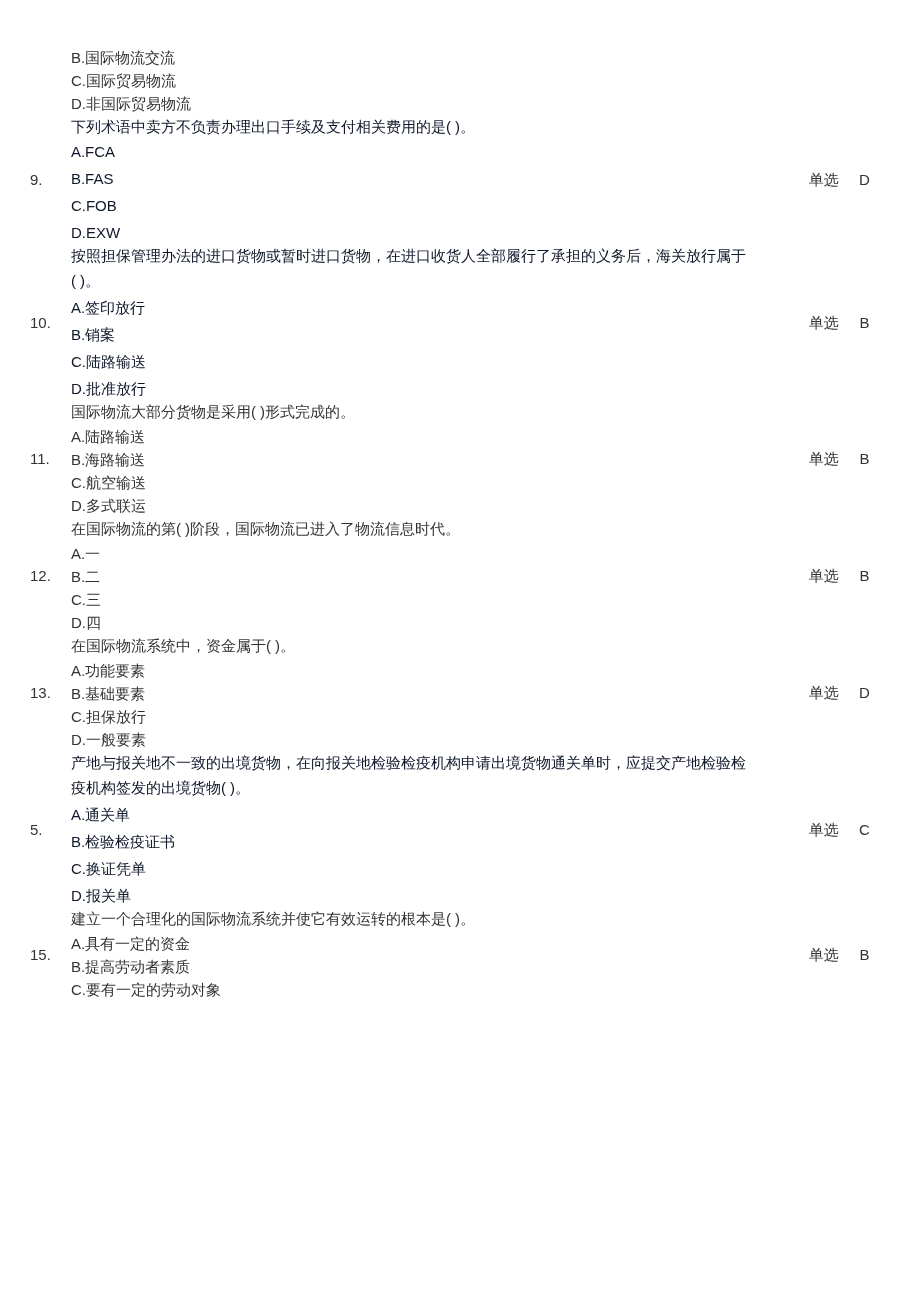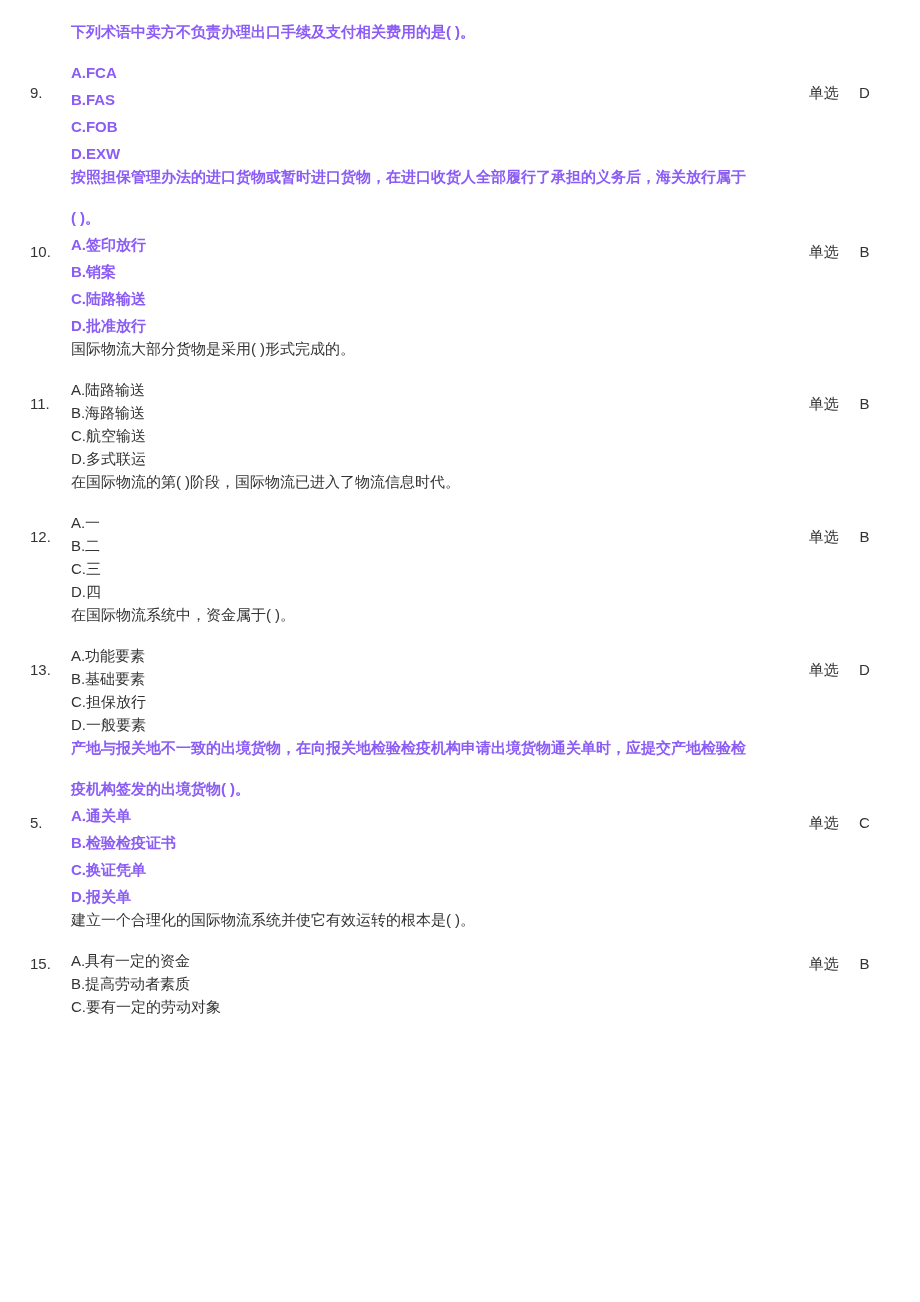--- a/index.html
+++ b/index.html
@@ -38,44 +38,53 @@
   }
   td.col-type {
     width: 60px;
     text-align: right;
   }
   td.col-ans {
     width: 50px;
     text-align: center;
   }
   .stem-blue {
-    color: #8b5cf6;
-    font-weight: bold;
+    color: #0f172a;
   }
   .opt {
     display: block;
   }
   .opt-spaced {
     display: block;
     margin-top: 4px;
   }
   .stem-line {
     display: block;
   }
   .stem-line + .opt, .stem-line + .opt-spaced {
-    margin-top: 18px;
+    margin-top: 2px;
   }
 </style>
 </head>
 <body>
 
 <div class="page">
   <table class="qtable">
 
     <tbody>
+        <tr>
+      <td class="col-num"></td>
+      <td class="col-body" style="padding-top:26px;">
+        <span class="opt">B.国际物流交流</span>
+        <span class="opt">C.国际贸易物流</span>
+        <span class="opt">D.非国际贸易物流</span>
+      </td>
+      <td class="col-type"></td>
+      <td class="col-ans"></td>
+    </tr>
 
     <tr>
       <td class="col-num">9.</td>
       <td class="col-body stem-blue">
         <span class="stem-line">下列术语中卖方不负责办理出口手续及支付相关费用的是( )。</span>
         <span class="opt-spaced">A.FCA</span>
         <span class="opt-spaced">B.FAS</span>
         <span class="opt-spaced">C.FOB</span>
         <span class="opt-spaced">D.EXW</span>
       </td>

